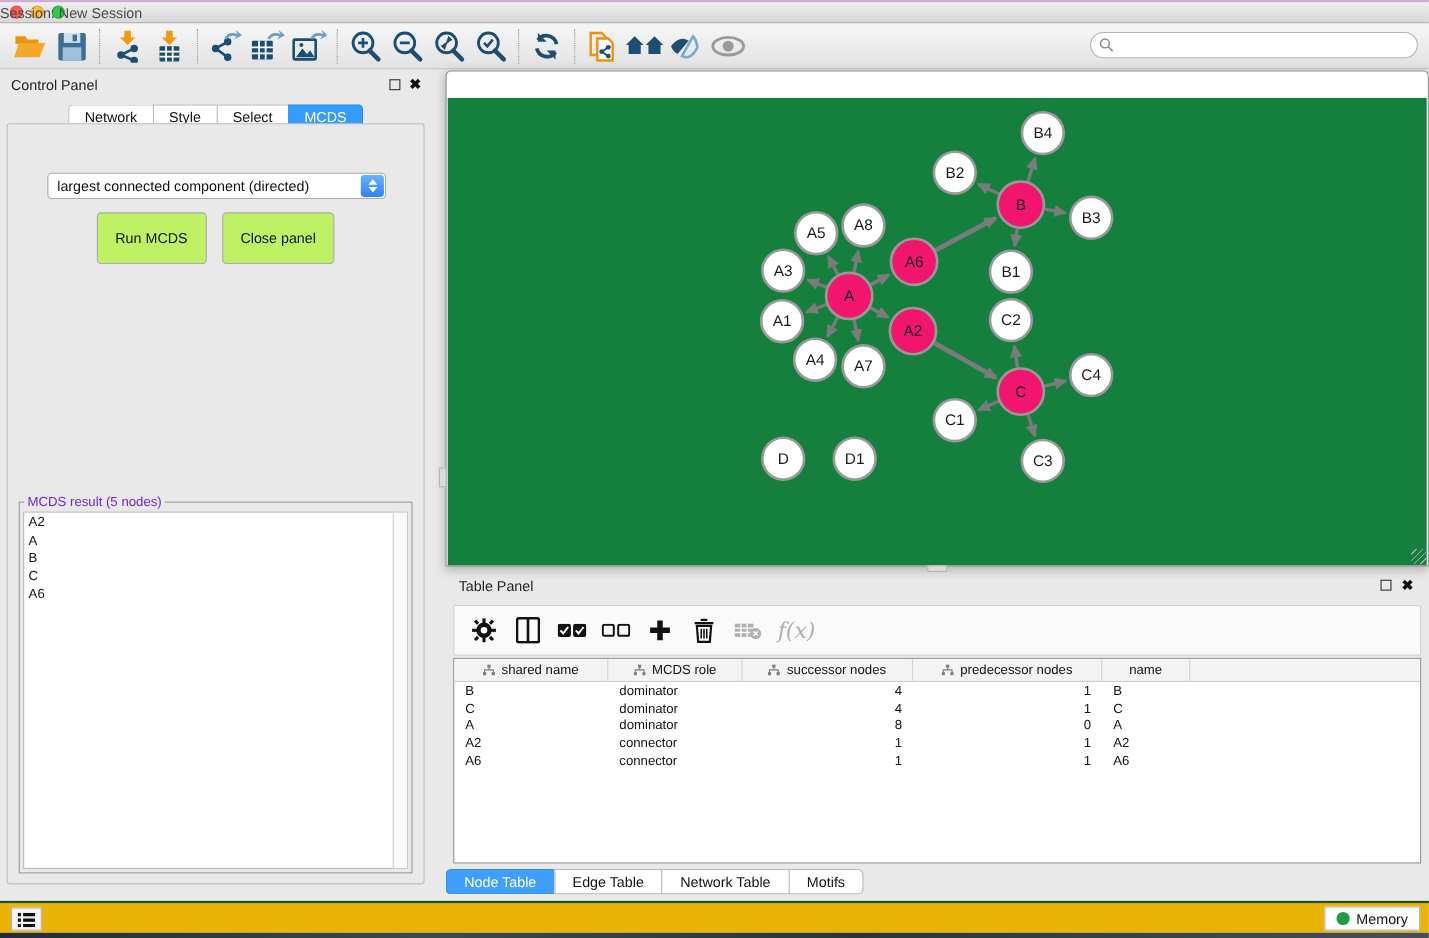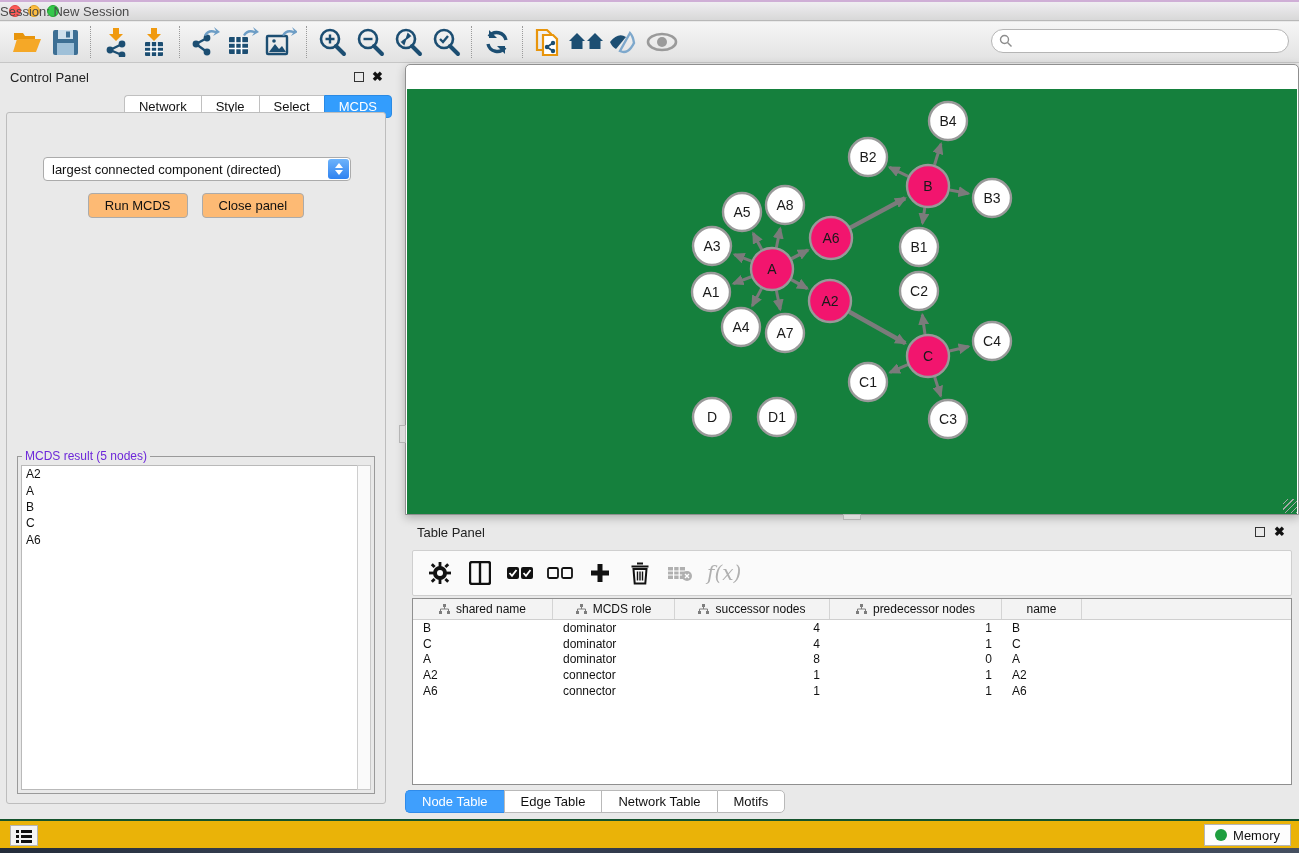--- a/index.html
+++ b/index.html
@@ -26,38 +26,38 @@
   .searchwrap { position:absolute; right:10px; top:7px; width:298px; height:24px; }
   .searchwrap input { width:100%; height:100%; border:1px solid #b5b5b5; border-radius:12px;
     padding-left:26px; font-size:12px; background:#fff; outline:none; }
   .searchwrap svg { position:absolute; left:8px; top:5px; }
 
   
   .cpanel-header { position:absolute; left:0; top:66px; width:392px; height:24px; }
   .cpanel-title { position:absolute; left:10px; top:4px; font-size:13px; color:#222; }
   .cp-float { position:absolute; right:28px; top:6px; width:10px; height:10px; border:1.5px solid #333; }
   .cp-close { position:absolute; right:9px; top:3px; font-size:13px; font-weight:bold; color:#111; }
-  .cp-tabs { position:absolute; left:0; top:95px; width:392px; display:flex; justify-content:flex-end; }
+  .cp-tabs { position:absolute; left:0; top:95px; width:392px; display:flex; justify-content:center; }
   .cp-tab { font-size:13px; padding:3px 14px; background:#fff; border:1px solid #c0c0c0; border-right:none; color:#111; }
   .cp-tab:first-child { border-radius:4px 0 0 4px; }
   .cp-tab:last-child { border-radius:0 4px 4px 0; border-right:1px solid #c0c0c0; }
   .cp-tab.sel { background:#339dfd; border-color:#2a8ae4; color:#fff; }
   .cp-body { position:absolute; left:6px; top:112px; width:380px; height:692px;
     border:1px solid #bdbdbd; border-radius:3px; background:#e9e9e9; }
   .opt-label { position:absolute; left:0; top:22px; width:100%; text-align:center; font-size:13px; color:#111; }
   .combo { position:absolute; left:36px; top:44px; width:308px; height:24px; background:#fff;
     border:1px solid #ababab; border-radius:4px; font-size:13px; color:#111;
     display:flex; align-items:center; padding-left:8px; }
   .combo .stepper { position:absolute; right:1px; top:1px; width:21px; height:20px; border-radius:3px;
     background:linear-gradient(#6db3fb,#2f82f0); display:flex; flex-direction:column; align-items:center; justify-content:center; gap:2px; }
   .combo .stepper i { display:block; width:0; height:0; border-left:4px solid transparent; border-right:4px solid transparent; }
   .combo .stepper .up { border-bottom:5px solid #fff; }
   .combo .stepper .down { border-top:5px solid #fff; }
   .cp-buttons { position:absolute; left:0; top:80px; width:100%; display:flex; justify-content:center; gap:14px; }
-  .pbtn { font-size:13px; color:#111; background:#fdba74; border:1px solid #ababab; border-radius:4px; padding:4px 16px; }
+  .pbtn { font-size:13px; color:#111; background:#bef264; border:1px solid #ababab; border-radius:4px; padding:15px 16px; }
   .mcds-fieldset { position:absolute; left:10px; top:343px; width:358px; height:338px;
     border:1px solid #9a9a9a; background:#e9e9e9; }
   .mcds-legend { position:absolute; left:4px; top:-8px; background:#e9e9e9; padding:0 3px; font-size:12px; color:#6d28d9; }
   .mcds-list { position:absolute; left:3px; top:8px; width:338px; height:325px; background:#fff; border:1px solid #b9b9b9; overflow:hidden; }
   .mcds-scroll { position:absolute; right:3px; top:8px; width:14px; height:325px; background:#fafafa; border:1px solid #c9c9c9; border-left:1px solid #cecece; }
   .mcds-item { font-size:12px; color:#111; padding:1.2px 0 1.2px 4px; }
 
   
   .netwin { position:absolute; left:405px; top:64px; width:894px; height:451px;
     border:1px solid #8f8f8f; border-radius:5px 5px 0 0; box-shadow:0 3px 10px rgba(0,0,0,.25); background:#fff; }

